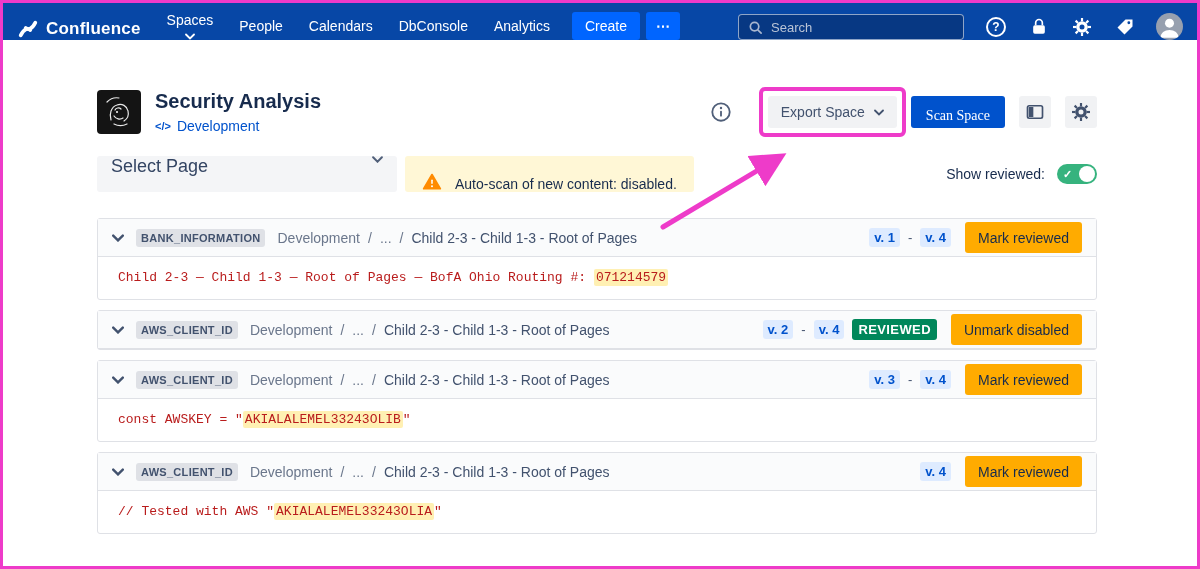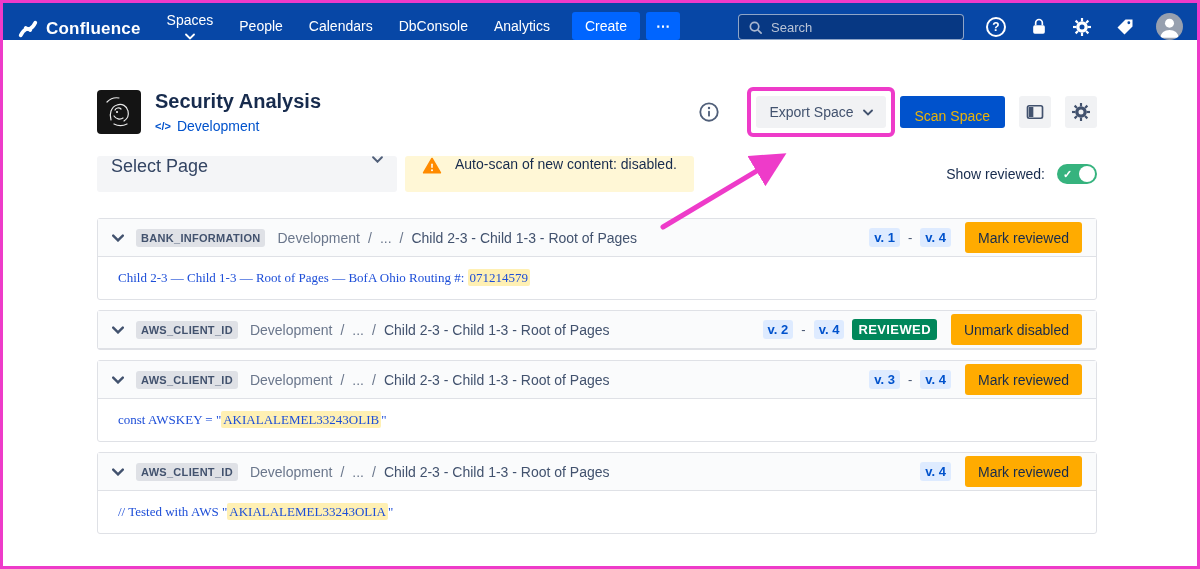--- a/index.html
+++ b/index.html
@@ -46,33 +46,33 @@
   .space-link { cursor:pointer; }
   .header-actions { margin-left:auto; display:flex; align-items:center; gap:14px; }
   .info-icon { color:#505F79; margin-right:22px; width:22px; height:22px; cursor:pointer; }
   .export-wrap { position:relative; display:inline-block; }
   .btn-export { background:#F1F2F4; color:#42526E; font-size:14px; font-weight:500; border:none;
                 border-radius:3px; height:32px; padding:0 13px; display:flex; align-items:center;
                 gap:9px; cursor:pointer; font-family:inherit; }
   .annot-outline { position:absolute; left:-9px; right:-9px; top:-9px; bottom:-9px;
                    border:4px solid var(--annotation-pink,#EE3BC9); border-radius:6px;
                    pointer-events:none; z-index:10; }
-  .btn-scan { background:var(--brand-blue,#0052CC); color:#eab308; height:32px; padding:12px 15px;
+  .btn-scan { background:var(--brand-blue,#0052CC); color:#ffffff; height:32px; padding:12px 15px;
               font-weight:500; font-size:14px; border-radius:3px; border:none; cursor:pointer;
-              font-family:Liberation Sans, sans-serif; }
+              font-family:Liberation Serif, serif; }
   .btn-icon-sq { width:32px; height:32px; border-radius:3px; background:#F1F2F4; color:#42526E;
                  display:grid; place-items:center; border:none; cursor:pointer; }
   .btn-icon-sq:first-of-type { margin-left:10px; }
   
   .controls { display:flex; align-items:center; margin-top:22px; }
   .select-page { width:300px; height:36px; background:#F4F5F7; border-radius:3px; display:flex;
                  justify-content:space-between; padding:0 14px; font-size:18px;
                  color:#344563; cursor:pointer; }
   .warning { margin-left:8px; height:36px; background:var(--warning-bg,#FFF7D6); border-radius:3px;
-             display:flex; align-items:flex-start; gap:13px; padding:0 17px; font-size:14px;
+             display:flex; align-items:flex-end; gap:13px; padding:0 17px; font-size:14px;
              color:#172B4D; }
   .show-reviewed { margin-left:auto; display:flex; align-items:center; gap:12px; font-size:14px;
                    color:#172B4D; }
   .toggle { width:40px; height:20px; border-radius:10px; background:var(--toggle-green,#36B37E);
             position:relative; cursor:pointer; flex:none; }
   .toggle .check { position:absolute; left:6px; top:50%; transform:translateY(-50%); color:#fff;
                    font-size:11px; font-weight:700; }
   .toggle .knob { position:absolute; right:2px; top:2px; width:16px; height:16px;
                   border-radius:50%; background:#fff; }
   
@@ -90,22 +90,22 @@
   .header-right { margin-left:auto; display:flex; align-items:center; gap:8px; }
   .vchip { background:var(--chip-bg,#DEEBFF); color:var(--brand-blue,#0052CC); font-size:13px;
            font-weight:600; padding:2px 5px; border-radius:3px; cursor:pointer;
            text-decoration:none; }
   .vdash { color:#42526E; font-size:13px; }
   .rev-badge { background:var(--green-badge,#00875A); color:#fff; font-size:13px; font-weight:700;
                padding:3px 6px; border-radius:3px; letter-spacing:0.4px; margin-left:0; }
   .btn-review { background:var(--orange-button,#FFAB00); border:none; color:#172B4D; font-size:14px;
                 font-weight:500; height:31px; padding:0 13px; border-radius:3px; margin-left:6px;
                 cursor:pointer; font-family:inherit; white-space:nowrap; }
-  .card-body { padding:13px 20px; font-family:Liberation Serif, serif; font-size:13px;
-               line-height:16px; color:#1d4ed8; white-space:nowrap; }
+  .card-body { padding:13px 20px; font-family:Liberation Mono, monospace; font-size:13px;
+               line-height:16px; color:#b91c1c; white-space:nowrap; }
   .card-body mark { background:var(--highlight-yellow,#FFF0B3); padding:1px 2px; border-radius:2px;
                     color:inherit; }
   
   .annot-arrow { position:absolute; left:0; top:0; width:1194px; height:563px; z-index:30;
                  pointer-events:none; }
   svg { display:block; }
 </style>
 </head>
 <body>
 

